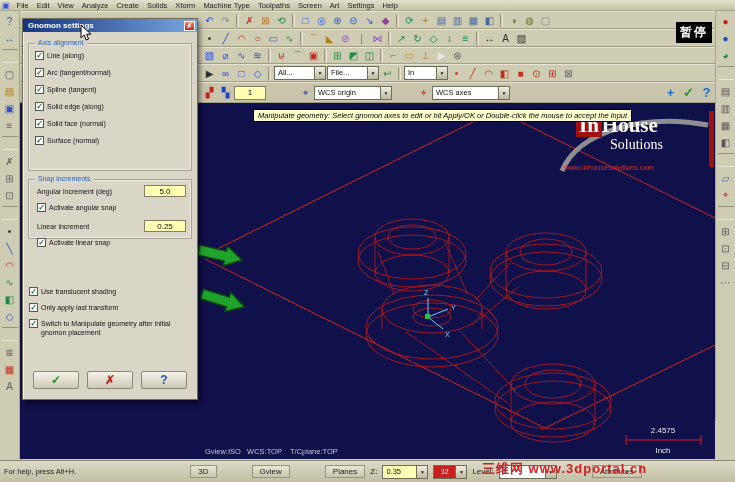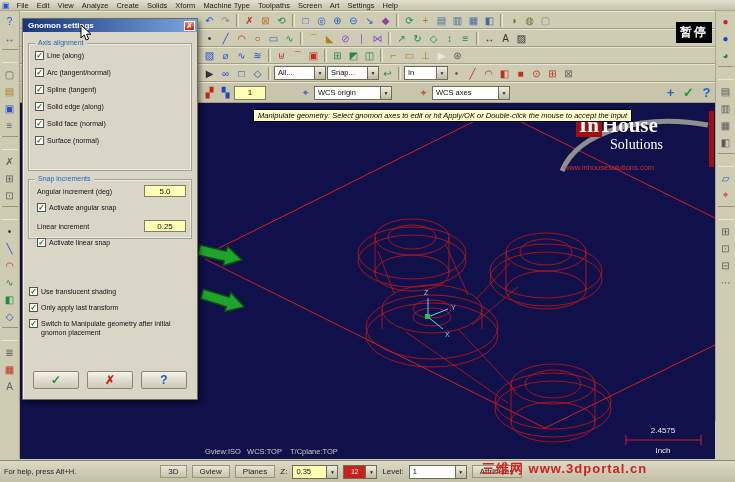--- a/index.html
+++ b/index.html
@@ -108,21 +108,21 @@
     font-family:"Liberation Sans",sans-serif;cursor:default;}
   .dbtn-ok{color:#1a9622;}
   .dbtn-cancel{color:#c62316;}
   .dbtn-help{color:#2255cc;}
 
   
   .statusbar{position:absolute;left:0;right:0;bottom:0;height:22px;background:linear-gradient(#dcd9c6,#c2bfa6);
     border-top:1px solid #8a8870;display:flex;align-items:center;gap:5px;padding:0 4px;font-size:7.5px;color:#222;}
   .sb-spacer{width:74px;flex:none;}
   .sb-btn{border:1px solid #98957b;background:linear-gradient(#e8e5d4,#c8c5ae);padding:1px 7px;
-    font-size:8px;color:#222;font-family:"Liberation Sans",sans-serif;cursor:default;}
+    font-size:8px;color:#222;font-family:"Liberation Sans",sans-serif;cursor:default;margin-left:30px;}
   .sb-label{font-size:8px;}
 
   
   .watermark{position:absolute;left:482px;bottom:4px;color:#d02020;font-size:13px;font-weight:bold;
     z-index:60;letter-spacing:1px;white-space:nowrap;}
   .pause{position:absolute;right:23px;top:22px;background:#000;color:#fff;font-size:12px;font-weight:bold;
     padding:2px 4px;z-index:70;letter-spacing:2px;}
   .cursor{position:absolute;left:80px;top:24px;z-index:90;}
 </style>
 </head>
@@ -226,21 +226,21 @@
         <span class="tbi" data-name="chain-select-icon" style="color: rgb(42, 79, 208);">∞</span>
         <span class="tbi" data-name="window-select-icon" style="color: rgb(42, 79, 208);">□</span>
         <span class="tbi" data-name="polygon-select-icon" style="color: rgb(42, 79, 208);">◇</span>
         <span class="tbi" data-name="separator"></span>
       </div>
     <div class="combo allcombo" data-name="select-all-dropdown">
       <span class="cval">All...</span>
       <span class="carrow" data-name="chevron-down-icon"></span>
     </div>
     <div class="combo onlycombo" data-name="select-only-dropdown">
-      <span class="cval">Snap...</span>
+      <span class="cval">File...</span>
       <span class="carrow" data-name="chevron-down-icon"></span>
     </div>
     <div class="subrep" data-name="selection-icons">
         <span class="tbi" data-name="select-last-icon" style="color: rgb(32, 138, 64);">↩</span>
         <span class="tbi" data-name="separator"></span>
       </div>
     <div class="combo incombo" data-name="select-in-dropdown">
       <span class="cval">In</span>
       <span class="carrow" data-name="chevron-down-icon"></span>
     </div>

